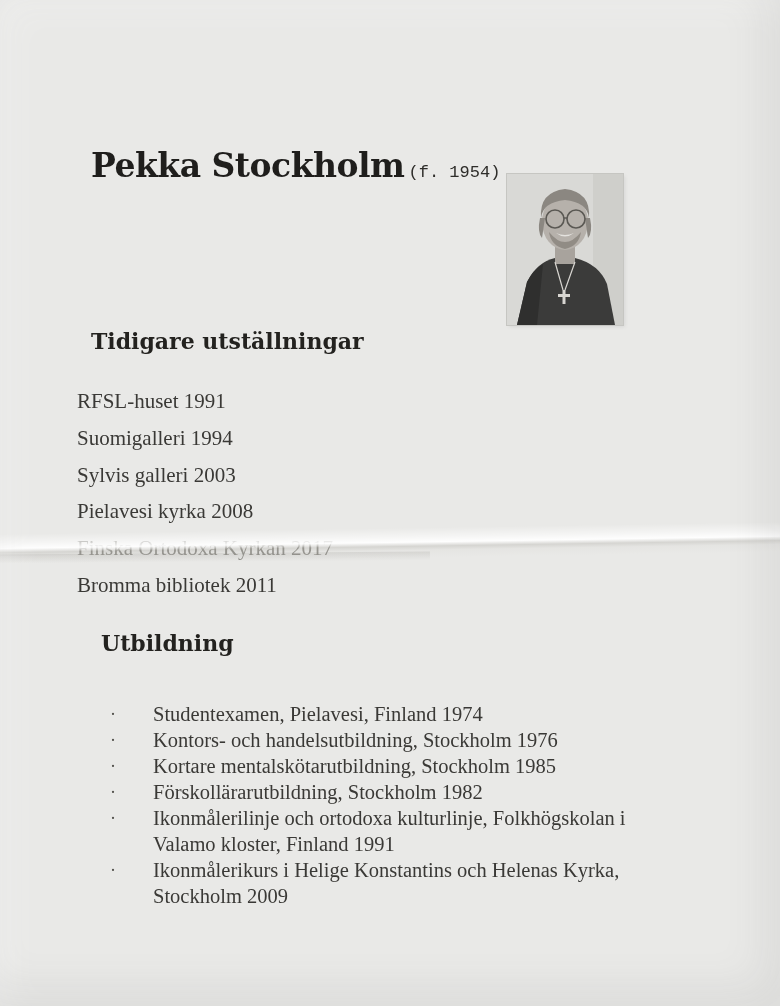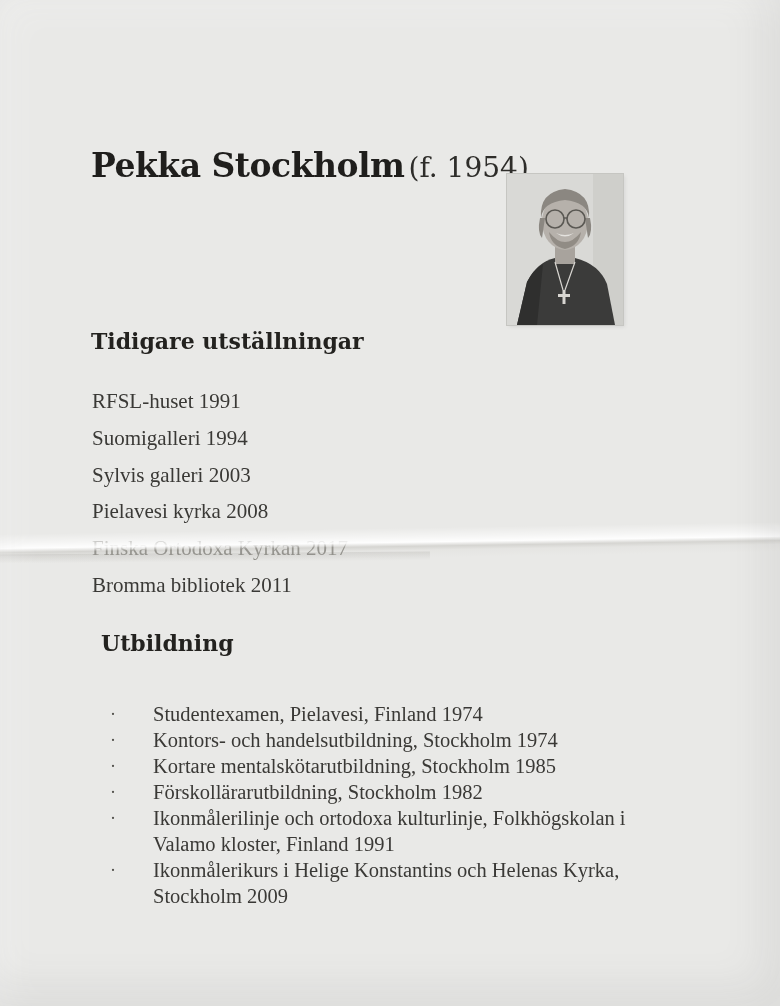--- a/index.html
+++ b/index.html
@@ -19,42 +19,42 @@
   }
   .page { position: absolute; inset: 0; }
 
   h1.title {
     position: absolute; left: 91px; top 0; top: 146px; margin: 0;
     font-family: "DejaVu Serif", serif;
     font-weight: bold; font-size: 33px; color: #1f1e1c;
     letter-spacing: -0.5px; white-space: nowrap;
   }
   h1.title .suffix {
-    font-weight: normal; font-size: 28px; color: #2e2d2a;
-    letter-spacing: 0; margin-left: 4px;
+    font-weight: normal; font-size: 17px; color: #2e2d2a;
+    letter-spacing: 0; margin-left: 4px; font-family: Liberation Mono, monospace;
   }
 
   .photo {
     position: absolute; left: 507px; top: 174px; width: 116px; height: 151px;
     background: #dadad7;
     box-shadow: 0 0 0 1px #c6c6c2, 2px 2px 4px rgba(0,0,0,0.08);
   }
   .photo svg { display: block; width: 100%; height: 100%; }
 
   h2.section {
     position: absolute; left: 91px; margin: 0;
     font-family: "DejaVu Serif", serif;
     font-weight: bold; font-size: 22px; color: #23221f;
     white-space: nowrap;
   }
   h2.exh-heading { top: 328px; }
   h2.edu-heading { top: 630px; margin-left: 10px; }
 
   ul.exh-list {
-    position: absolute; left: 92px; top: 383px; margin: 0; padding: 0;
+    position: absolute; left: 77px; top: 383px; margin: 0; padding: 0;
     list-style: none; font-size: 21px; line-height: 36.8px;
     color: #3a3936; white-space: nowrap;
   }
   ul.exh-list li.faded { color: #8f8e89; }
 
   ul.edu-list {
     position: absolute; left: 92px; top: 701px; margin: 0; padding: 0;
     list-style: none; font-size: 20.5px; line-height: 26px;
     color: #3a3936; width: 540px;
   }
@@ -128,21 +128,21 @@
     <li>Sylvis galleri 2003</li>
     <li>Pielavesi kyrka 2008</li>
     <li class="faded">Finska Ortodoxa Kyrkan 2017</li>
     <li>Bromma bibliotek 2011</li>
   </ul>
 
   <h2 class="section edu-heading">Utbildning</h2>
 
   <ul class="edu-list">
     <li><span class="bullet">·</span><span class="edu-text">Studentexamen, Pielavesi, Finland 1974</span></li>
-    <li><span class="bullet">·</span><span class="edu-text">Kontors- och handelsutbildning, Stockholm 1974</span></li>
+    <li><span class="bullet">·</span><span class="edu-text">Kontors- och handelsutbildning, Stockholm 1976</span></li>
     <li><span class="bullet">·</span><span class="edu-text">Kortare mentalskötarutbildning, Stockholm 1985</span></li>
     <li><span class="bullet">·</span><span class="edu-text">Förskollärarutbildning, Stockholm 1982</span></li>
     <li><span class="bullet">·</span><span class="edu-text">Ikonmålerilinje och ortodoxa kulturlinje, Folkhögskolan i Valamo kloster, Finland 1991</span></li>
     <li><span class="bullet">·</span><span class="edu-text">Ikonmålerikurs i Helige Konstantins och Helenas Kyrka, Stockholm 2009</span></li>
   </ul>
 
   <div class="crease"></div>
   <div class="crease-shadow"></div>
   <div class="scan-vignette"></div>
 </div>

